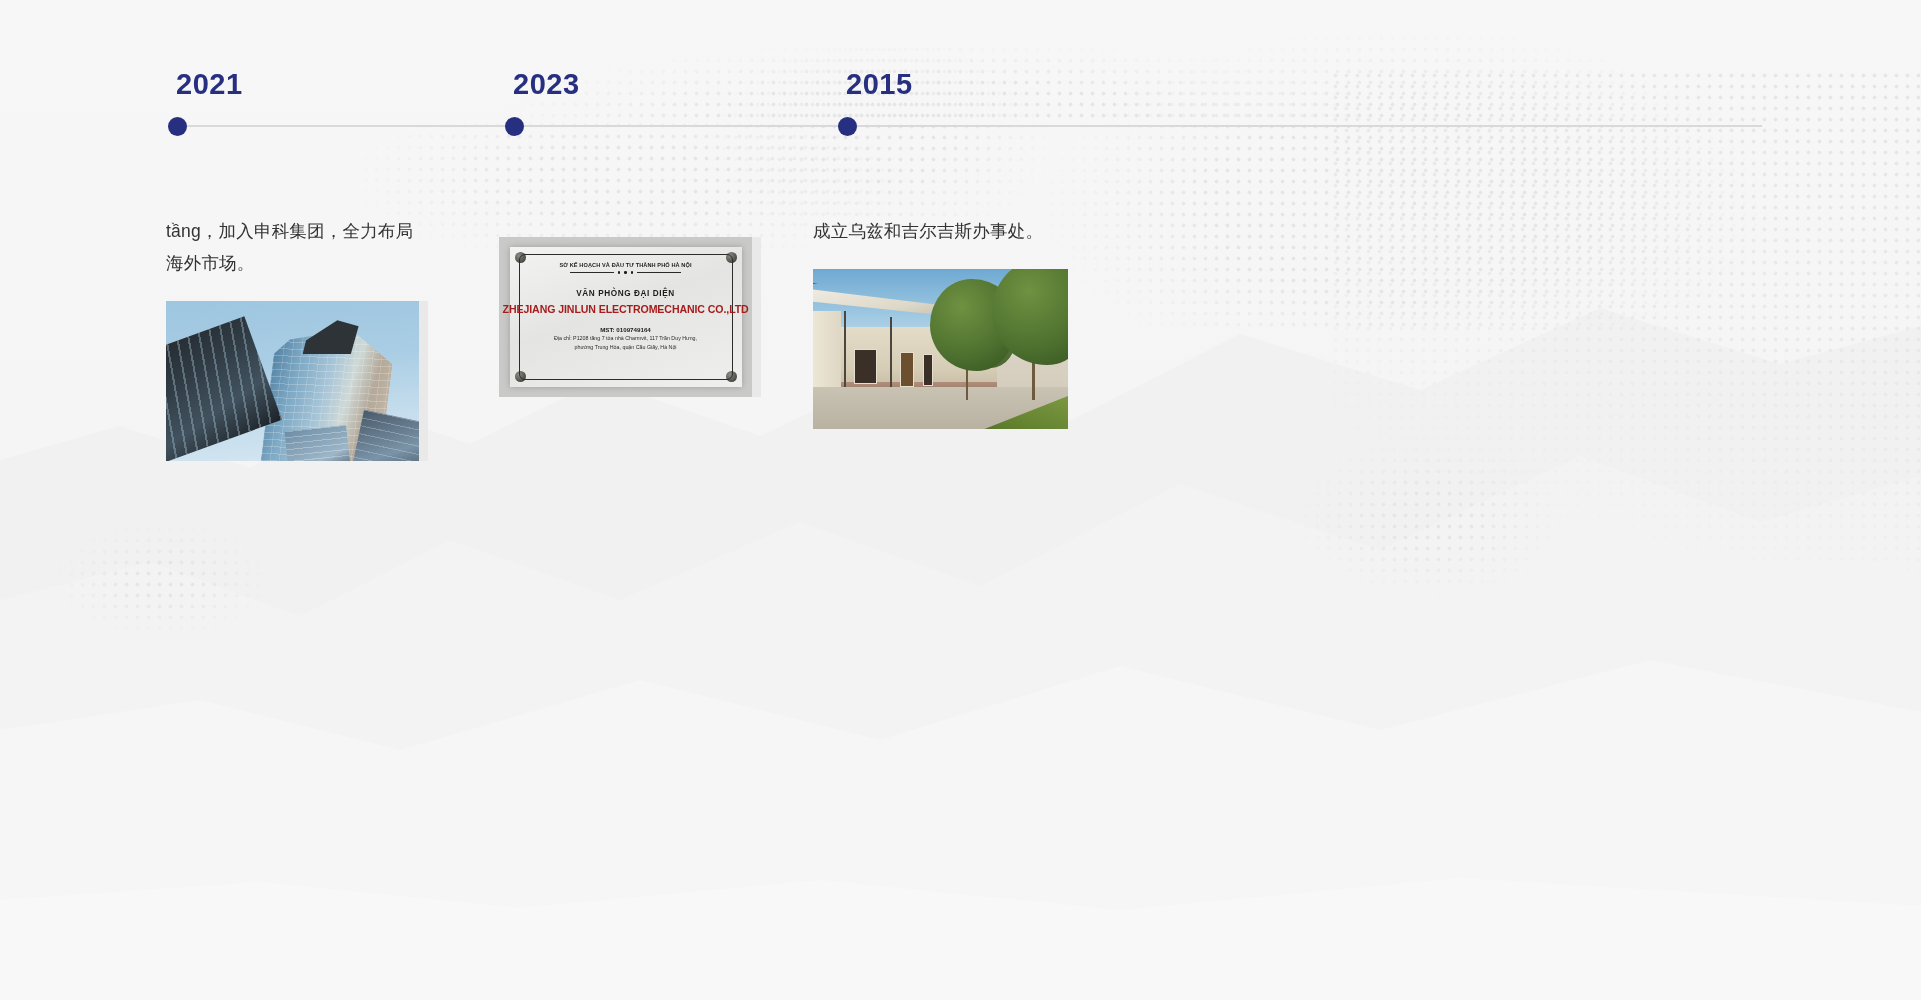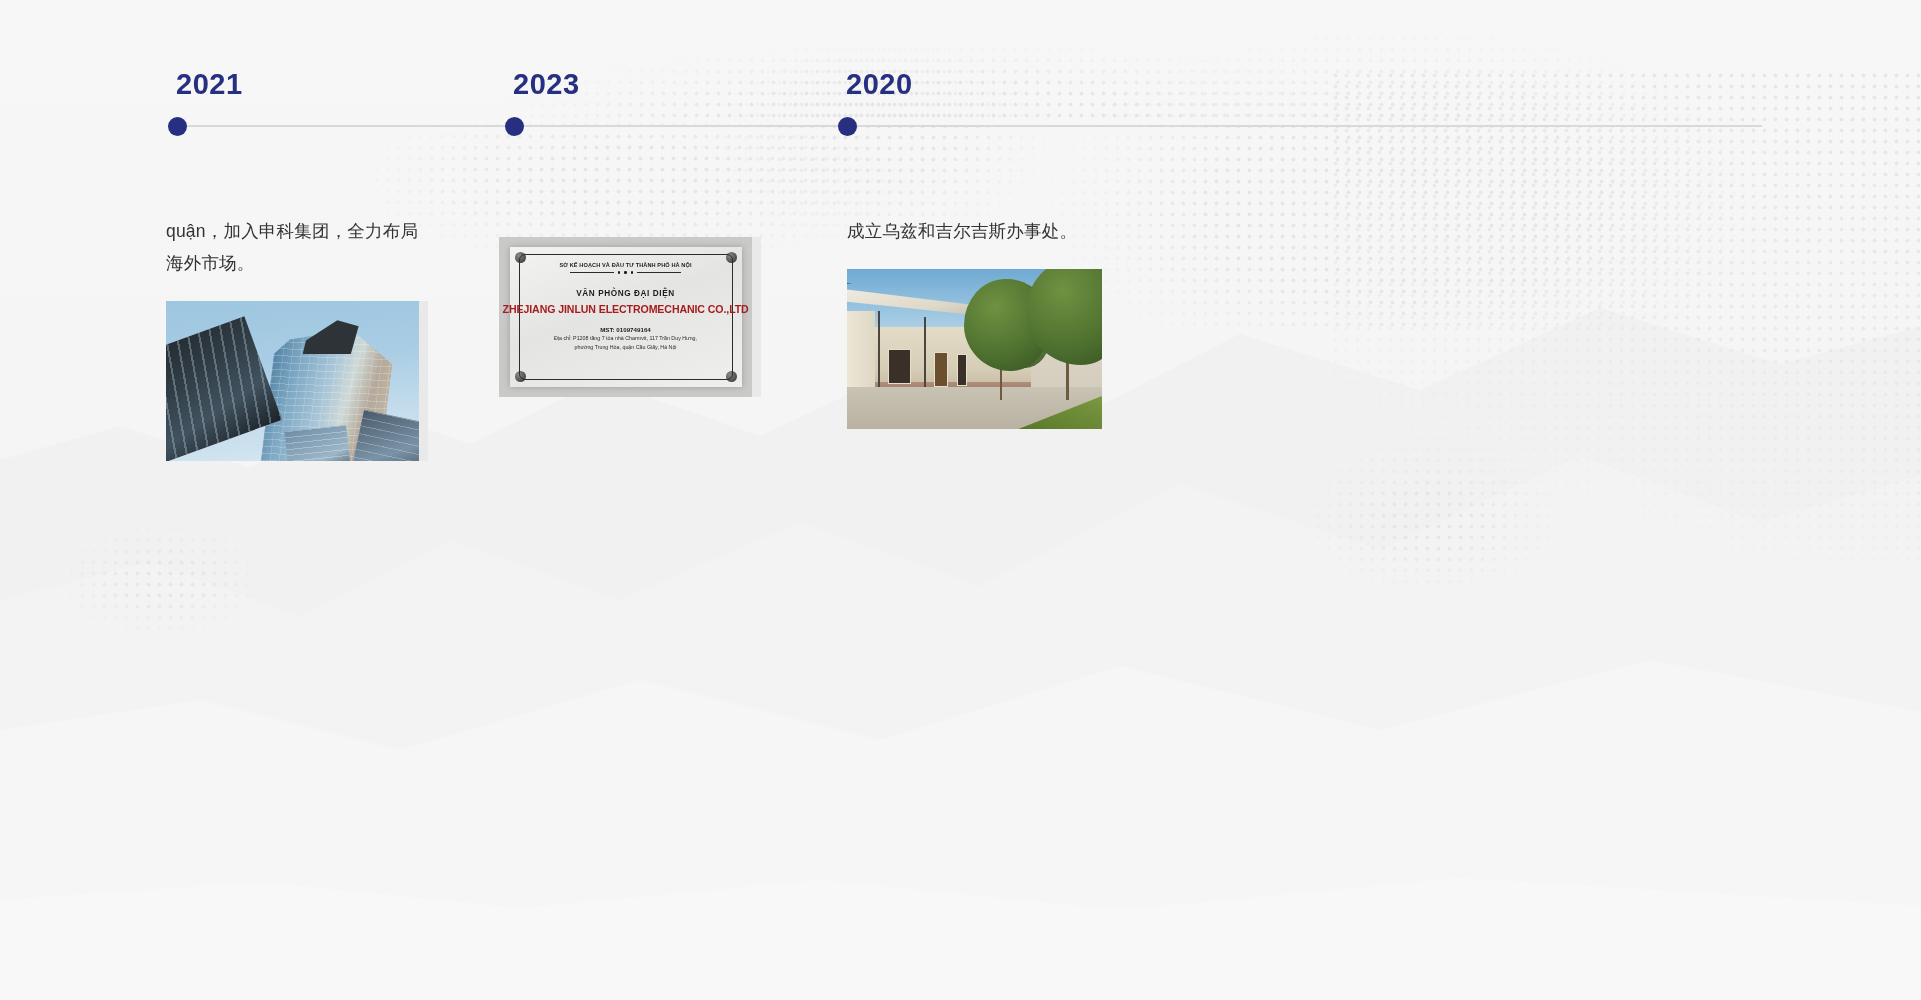--- a/index.html
+++ b/index.html
@@ -392,29 +392,29 @@
       <div class="tl-year">2021</div>
       <div class="tl-dot"></div>
     </div>
 
     <div class="tl-node" style="left:505px;">
       <div class="tl-year">2023</div>
       <div class="tl-dot"></div>
     </div>
 
     <div class="tl-node" style="left:838px;">
-      <div class="tl-year">2020</div>
+      <div class="tl-year">2015</div>
       <div class="tl-dot"></div>
     </div>
   </div>
 
   <div class="milestones">
 
     <div class="ms-col" style="left:166px; width:262px;">
-      <div class="ms-text">quận，加入申科集团，全力布局海外市场。</div>
+      <div class="ms-text">tầng，加入申科集团，全力布局海外市场。</div>
       <div class="ms-figure frame">
         <div class="photo-sky">
           <div class="sky-tower"></div>
           <div class="sky-darkcap"></div>
           <div class="sky-mid"></div>
           <div class="sky-right"></div>
           <div class="sky-front"></div>
         </div>
       </div>
     </div>
@@ -440,21 +440,21 @@
               <div class="plq-l3">ZHEJIANG JINLUN ELECTROMECHANIC CO.,LTD</div>
               <div class="plq-l4">MST: 0109749164</div>
               <div class="plq-l5">Địa chỉ: P1208 tầng 7 tòa nhà Charmvit, 117 Trần Duy Hưng,</div>
               <div class="plq-l6">phường Trung Hòa, quận Cầu Giấy, Hà Nội</div>
             </div>
           </div>
         </div>
       </div>
     </div>
 
-    <div class="ms-col" style="left:820px; width:300px;padding-left:27px;">
+    <div class="ms-col" style="left:786px; width:300px;padding-left:27px;">
       <div class="ms-text">成立乌兹和吉尔吉斯办事处。</div>
       <div class="ms-figure frame" style="width:255px;">
         <div class="photo-yard" style="width:255px;height:160px;">
           <div class="yd-sky"></div>
           <div class="yd-bldg"></div>
           <div class="yd-wall-left"></div>
           <div class="yd-canopy"></div>
           <div class="yd-canopy2"></div>
           <div class="yd-post p1"></div>
           <div class="yd-post p2"></div>

